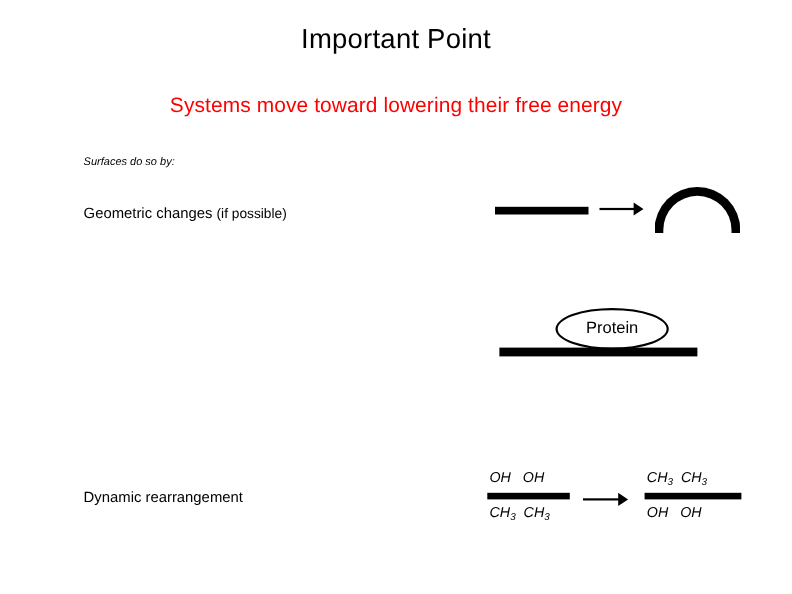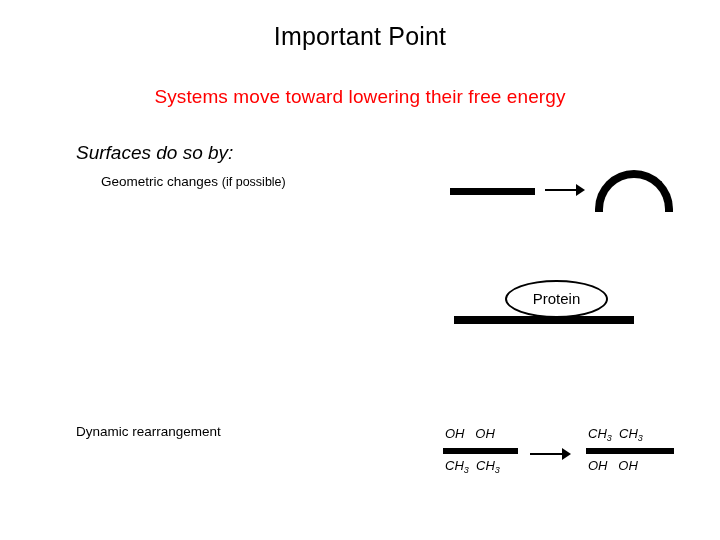--- a/index.html
+++ b/index.html
@@ -38,37 +38,37 @@
     width: 720px;
     text-align: center;
     font-size: 19px;
     color: #ff0000;
     letter-spacing: 0.1px;
   }
   .lead {
     position: absolute;
     top: 142px;
     left: 76px;
-    font-size: 19px;
+    font-size: 10px;
     font-style: italic;
     color: #000000;
   }
   .bullet {
     position: absolute;
     left: 76px;
     font-size: 13.5px;
     color: #000000;
     white-space: nowrap;
   }
   .bullet .small {
     font-size: 12.5px;
   }
-  .b1 { top: 174px; margin-left: 25px; }
+  .b1 { top: 186px; }
   .b2 { top: 316px; }
-  .b3 { top: 424px; text-align: right; }
+  .b3 { top: 444px; text-align: right; }
 
   
   .fig1 {
     position: absolute;
     left: 445px;
     top: 170px;
     width: 235px;
     height: 55px;
   }
   .bar-flat {

